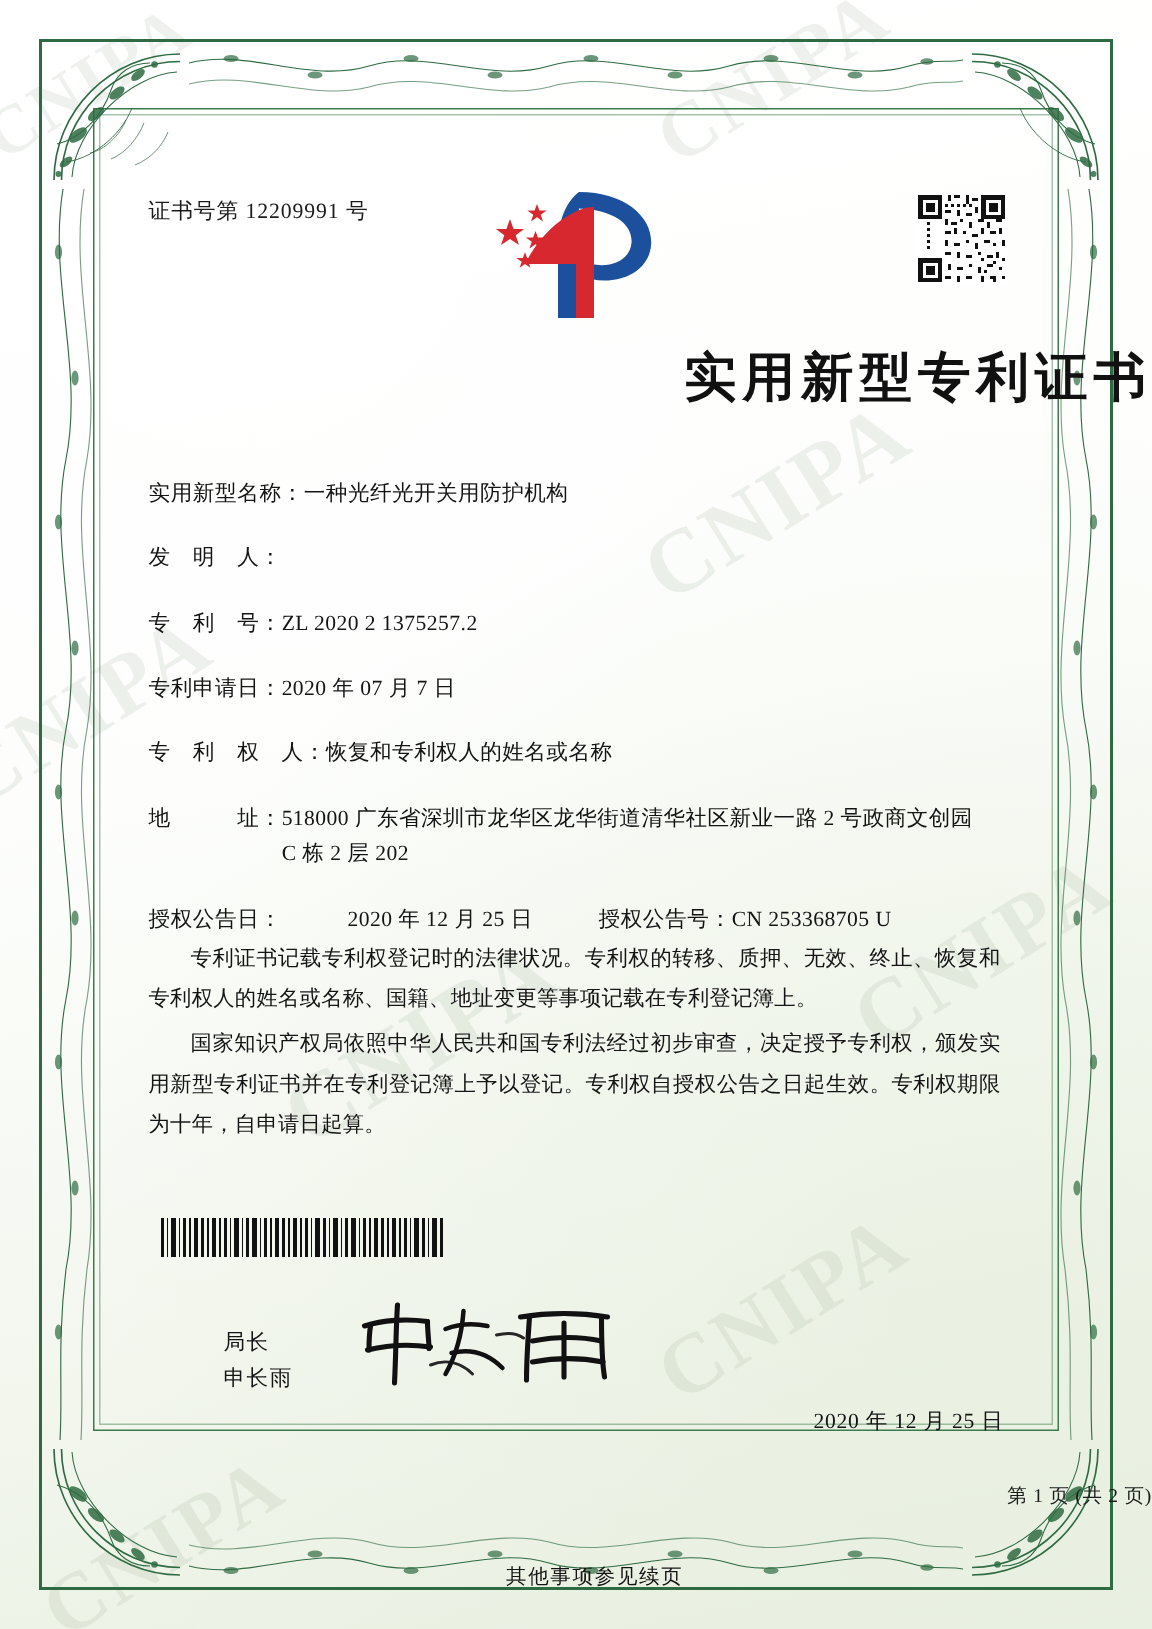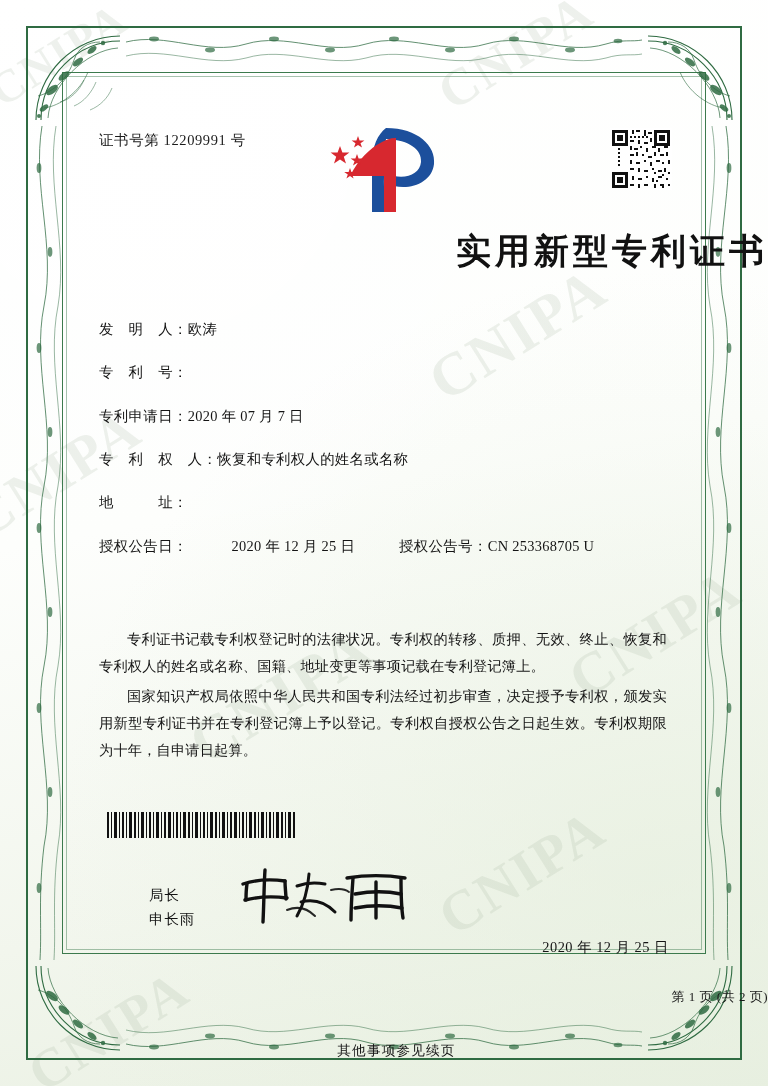--- a/index.html
+++ b/index.html
@@ -488,42 +488,47 @@
           <rect x="46" y="52" width="2" height="2"></rect>
         <rect x="52" y="58" width="2" height="2"></rect>
       </g>
     </svg>
   </div>
 
   <div class="main-title">实用新型专利证书</div>
 
   <div class="fields">
 
+    <div class="frow">
+      <span class="flabel">实用新型名称：</span>
+      <span class="fvalue">一种光纤光开关用防护机构</span>
+    </div>
 
     <div class="frow">
       <span class="flabel">发　明　人：</span>
-      <span class="fvalue">欧涛</span>
     </div>
 
     <div class="frow">
       <span class="flabel">专　利　号：</span>
+      <span class="fvalue">ZL 2020 2 1375257.2</span>
     </div>
 
     <div class="frow">
       <span class="flabel">专利申请日：</span>
       <span class="fvalue">2020 年 07 月 7 日</span>
     </div>
 
     <div class="frow">
       <span class="flabel">专　利　权　人：</span>
       <span class="fvalue">恢复和专利权人的姓名或名称</span>
     </div>
 
     <div class="frow">
       <span class="flabel">地　　　址：</span>
+      <span class="fvalue wrap">518000 广东省深圳市龙华区龙华街道清华社区新业一路 2 号政商文创园 C 栋 2 层 202</span>
     </div>
 
     <div class="frow dual">
       <span class="dual-left">
         <span class="flabel">授权公告日：</span>
         <span class="fvalue">2020 年 12 月 25 日</span>
       </span>
       <span class="dual-right">
         <span class="flabel">授权公告号：</span>
         <span class="fvalue">CN 253368705 U</span>

